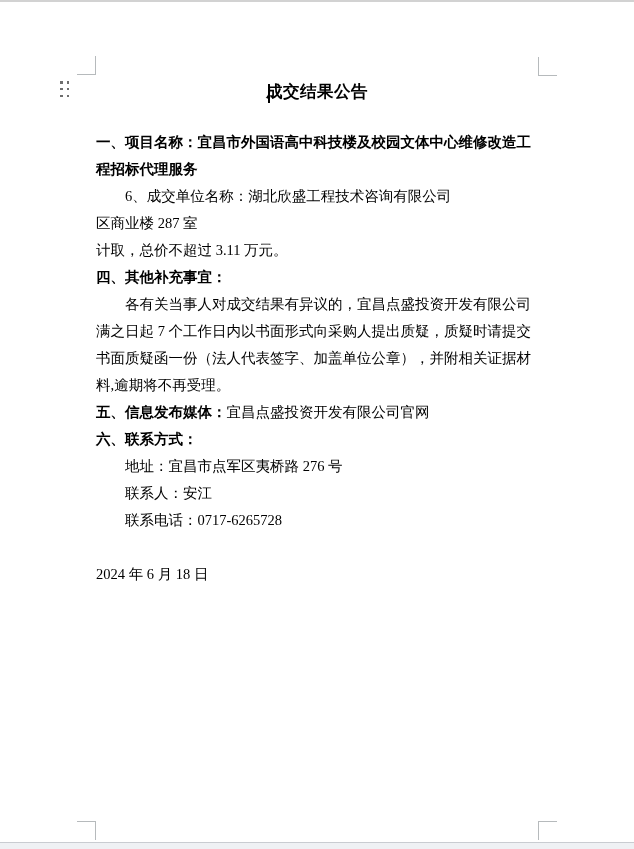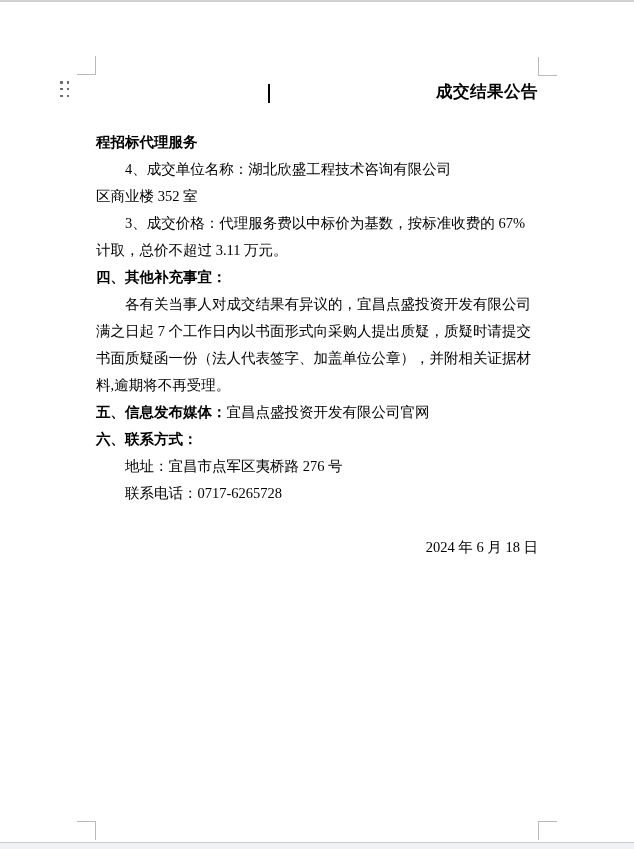--- a/index.html
+++ b/index.html
@@ -66,36 +66,36 @@
   }
   
   .text-area {
     position: absolute;
     left: 96px; top: 75px;
     width: 442px;
   }
   .title-line {
     height: 33px;
     line-height: 33px;
-    text-align: right;
+    text-align: center;
     font-size: 16.5px;
     font-weight: 700;
     letter-spacing: 0.5px;
     cursor: text;
   }
   .title-spacer { height: 21px; }
   .doc-line {
     height: 27px;
     line-height: 27px;
     font-size: 14.5px;
     white-space: pre;
     cursor: text;
   }
   .doc-line.indent { padding-left: 29px; }
-  .doc-line.right { text-align: right; }
+  .doc-line.right { text-align: left; }
   .doc-line .b { font-weight: 700; }
 </style>
 </head>
 <body>
 
 <div class="canvas">
 
   <div class="top-strip"></div>
 
   <div class="corner tl"></div>
@@ -111,33 +111,34 @@
       <i></i>
       <i></i>
   </div>
 
   <div class="caret"></div>
 
   <div class="text-area">
     <div class="title-line">成交结果公告</div>
     <div class="title-spacer"></div>
     <div id="doc-body">
+        <div class="doc-line"><span class="b">一、项目名称：宜昌市外国语高中科技楼及校园文体中心维修改造工</span></div>
         <div class="doc-line"><span class="b">程招标代理服务</span></div>
-        <div class="doc-line indent"><span class="">4、成交单位名称：湖北欣盛工程技术咨询有限公司</span></div>
-        <div class="doc-line"><span class="">区商业楼 352 室</span></div>
-        <div class="doc-line indent"><span class="">3、成交价格：代理服务费以中标价为基数，按标准收费的 67%</span></div>
+        <div class="doc-line indent"><span class="">6、成交单位名称：湖北欣盛工程技术咨询有限公司</span></div>
+        <div class="doc-line"><span class="">区商业楼 287 室</span></div>
         <div class="doc-line"><span class="">计取，总价不超过 3.11 万元。</span></div>
         <div class="doc-line"><span class="b">四、其他补充事宜：</span></div>
         <div class="doc-line indent"><span class="">各有关当事人对成交结果有异议的，宜昌点盛投资开发有限公司</span></div>
         <div class="doc-line"><span class="">满之日起 7 个工作日内以书面形式向采购人提出质疑，质疑时请提交</span></div>
         <div class="doc-line"><span class="">书面质疑函一份（法人代表签字、加盖单位公章），并附相关证据材</span></div>
         <div class="doc-line"><span class="">料,逾期将不再受理。</span></div>
         <div class="doc-line"><span class="b">五、信息发布媒体：</span><span class="">宜昌点盛投资开发有限公司官网</span></div>
         <div class="doc-line"><span class="b">六、联系方式：</span></div>
         <div class="doc-line indent"><span class="">地址：宜昌市点军区夷桥路 276 号</span></div>
+        <div class="doc-line indent"><span class="">联系人：安江</span></div>
         <div class="doc-line indent"><span class="">联系电话：0717-6265728</span></div>
         <div class="doc-line"><span class=""></span></div>
         <div class="doc-line right"><span class="">2024 年 6 月 18 日</span></div>
       </div>
   </div>
 
   <div class="bottom-bar"></div>
 
 </div>
 

